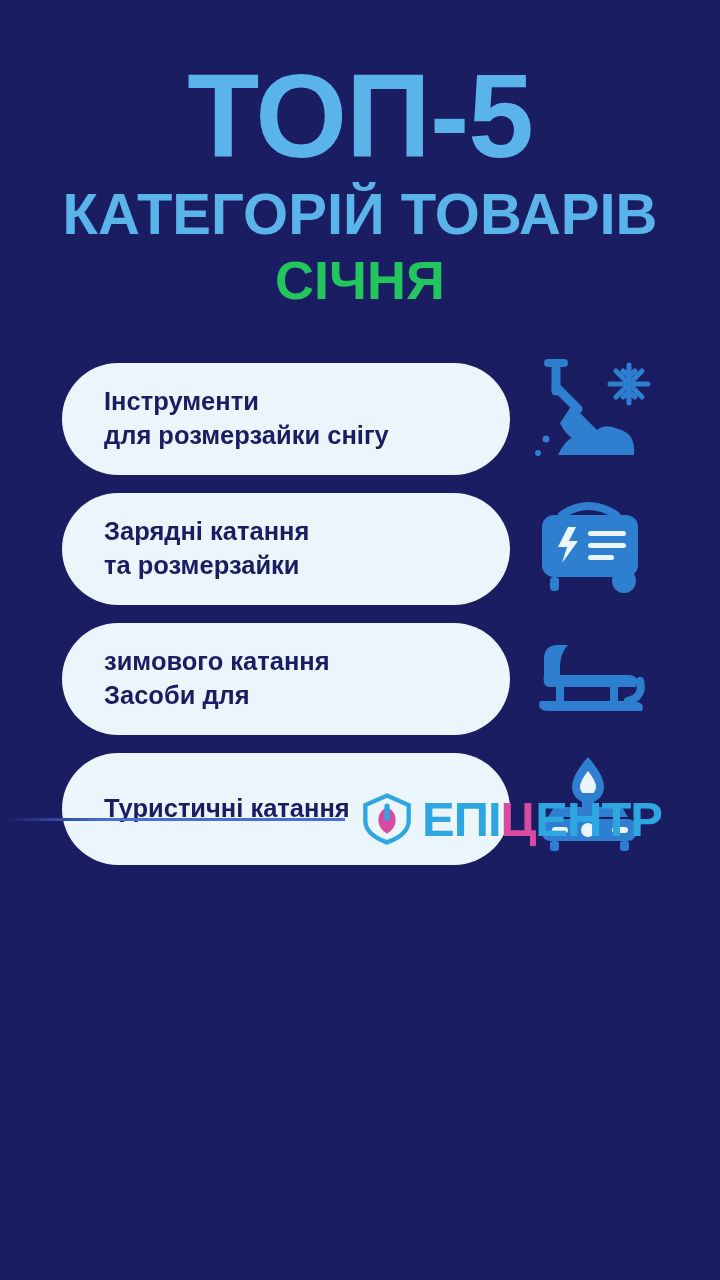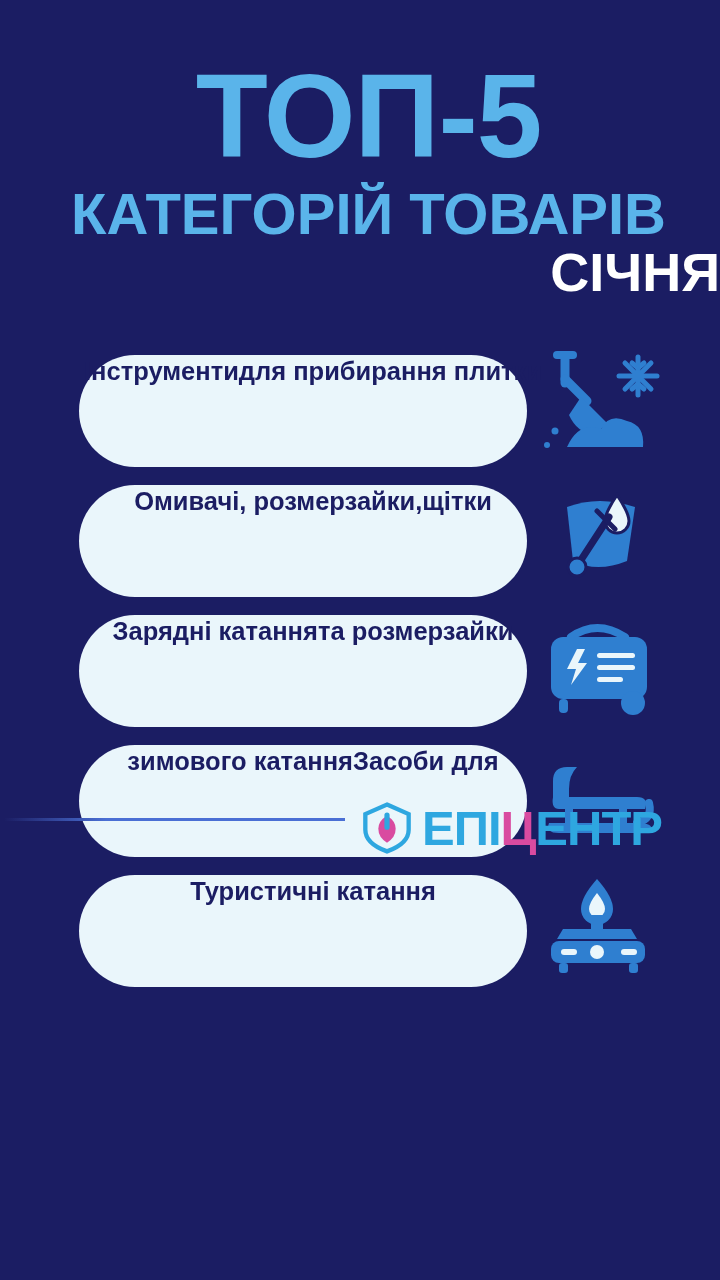--- a/index.html
+++ b/index.html
@@ -13,21 +13,20 @@
     font-family: "Liberation Sans", sans-serif;
     overflow: hidden;
     position: relative;
   }
   .poster {
     position: relative;
     width: 720px;
     height: 916px;
     background: #1b1d63;
     box-sizing: border-box;
-    padding-left: 17px;
   }
 
   
   .header {
     padding-top: 62px;
     text-align: center;
   }
   .title-main {
     color: #5ab4ea;
     font-size: 118px;
@@ -40,26 +39,26 @@
   .title-sub {
     color: #5ab4ea;
     font-size: 58px;
     line-height: 1.06;
     font-weight: bold;
     text-align: center;
     margin-top: 12px;
     letter-spacing: 0px;
   }
   .title-month {
-    color: #ffffff;
+    color: #22c55e;
     font-size: 54px;
     line-height: 1.05;
     font-weight: bold;
-    text-align: right;
-    margin-top: 0;
+    text-align: center;
+    margin-top: 8px;
   }
 
   
   .list {
     margin-top: 54px;
     padding: 0 52px 0 62px;
     display: flex;
     flex-direction: column;
     gap: 18px;
   }
@@ -68,21 +67,21 @@
     align-items: center;
     height: 112px;
   }
   .pill {
     background: #eaf6fb;
     border-radius: 56px;
     height: 100%;
     width: 448px;
     box-sizing: border-box;
     display: flex;
-    flex-direction: row;
+    flex-direction: column;
     justify-content: center;
     padding-left: 42px;
     padding-right: 22px;
   }
   .pill-line {
     color: #1b1d63;
     font-size: 25.5px;
     font-weight: bold;
     line-height: 1.32;
     white-space: nowrap;
@@ -99,21 +98,21 @@
   }
 
   
   .footer {
     position: absolute;
     left: 4px;
     right: 0;
     bottom: 62px;
     height: 70px;
     display: flex;
-    align-items: flex-end;
+    align-items: center;
   }
   .footer-line {
     height: 3px;
     background: linear-gradient(to right, #1b1d63 0%, #4a6fd4 30%, #4a6fd4 100%);
     flex: 1;
     margin-left: 0px;
     margin-right: 16px;
     align-self: center;
   }
   .logo {
@@ -147,21 +146,21 @@
     <div class="title-main">ТОП-5</div>
     <div class="title-sub">КАТЕГОРІЙ ТОВАРІВ</div>
     <div class="title-month">СІЧНЯ</div>
   </div>
 
   <div class="list">
 
     <div class="row">
       <div class="pill">
         <div class="pill-line">Інструменти</div>
-        <div class="pill-line">для прибирання плитки</div>
+        <div class="pill-line">для розмерзайки снігу</div>
       </div>
       <div class="icon-cell">
         <svg width="130" height="120" viewBox="0 0 130 120" fill="none" xmlns="http://www.w3.org/2000/svg">
 
           <g stroke="#2f7fd0" stroke-width="5" stroke-linecap="round">
             <line x1="105" y1="6" x2="105" y2="44"></line>
             <line x1="86" y1="25" x2="124" y2="25"></line>
             <line x1="92" y1="12" x2="118" y2="38"></line>
             <line x1="118" y1="12" x2="92" y2="38"></line>
             <line x1="99" y1="12" x2="105" y2="17"></line>
@@ -176,38 +175,20 @@
 
           <path d="M48 46 L74 72 L62 84 Q44 82 36 64 Z" fill="#2f7fd0"></path>
 
           <path d="M34 96 Q46 70 68 78 Q76 62 94 70 Q112 74 110 96 Z" fill="#2f7fd0"></path>
           <circle cx="22" cy="80" r="3.5" fill="#2f7fd0"></circle>
           <circle cx="14" cy="94" r="3" fill="#2f7fd0"></circle>
         </svg>
       </div>
     </div>
 
-    <div class="row">
-      <div class="pill">
-        <div class="pill-line">Омивачі, розмерзайки,</div>
-        <div class="pill-line">щітки</div>
-      </div>
-      <div class="icon-cell">
-        <svg width="130" height="120" viewBox="0 0 130 120" fill="none" xmlns="http://www.w3.org/2000/svg">
-
-          <path d="M34 26 Q66 14 102 26 L94 80 Q64 92 40 80 Z" fill="#2f7fd0"></path>
-
-          <path d="M84 14 Q96 32 96 40 a12 12 0 0 1 -24 0 Q72 32 84 14 Z" fill="#eaf6fb" stroke="#1b1d63" stroke-width="3"></path>
-
-          <path d="M76 36 L46 82" stroke="#1b1d63" stroke-width="7" stroke-linecap="round"></path>
-          <circle cx="44" cy="86" r="9" fill="#2f7fd0" stroke="#1b1d63" stroke-width="3"></circle>
-          <path d="M64 30 L82 48" stroke="#1b1d63" stroke-width="5" stroke-linecap="round"></path>
-        </svg>
-      </div>
-    </div>
 
     <div class="row">
       <div class="pill">
         <div class="pill-line">Зарядні катання</div>
         <div class="pill-line">та розмерзайки</div>
       </div>
       <div class="icon-cell">
         <svg width="130" height="120" viewBox="0 0 130 120" fill="none" xmlns="http://www.w3.org/2000/svg">
 
           <path d="M38 26 Q64 8 92 26" stroke="#2f7fd0" stroke-width="8" fill="none" stroke-linecap="round"></path>

